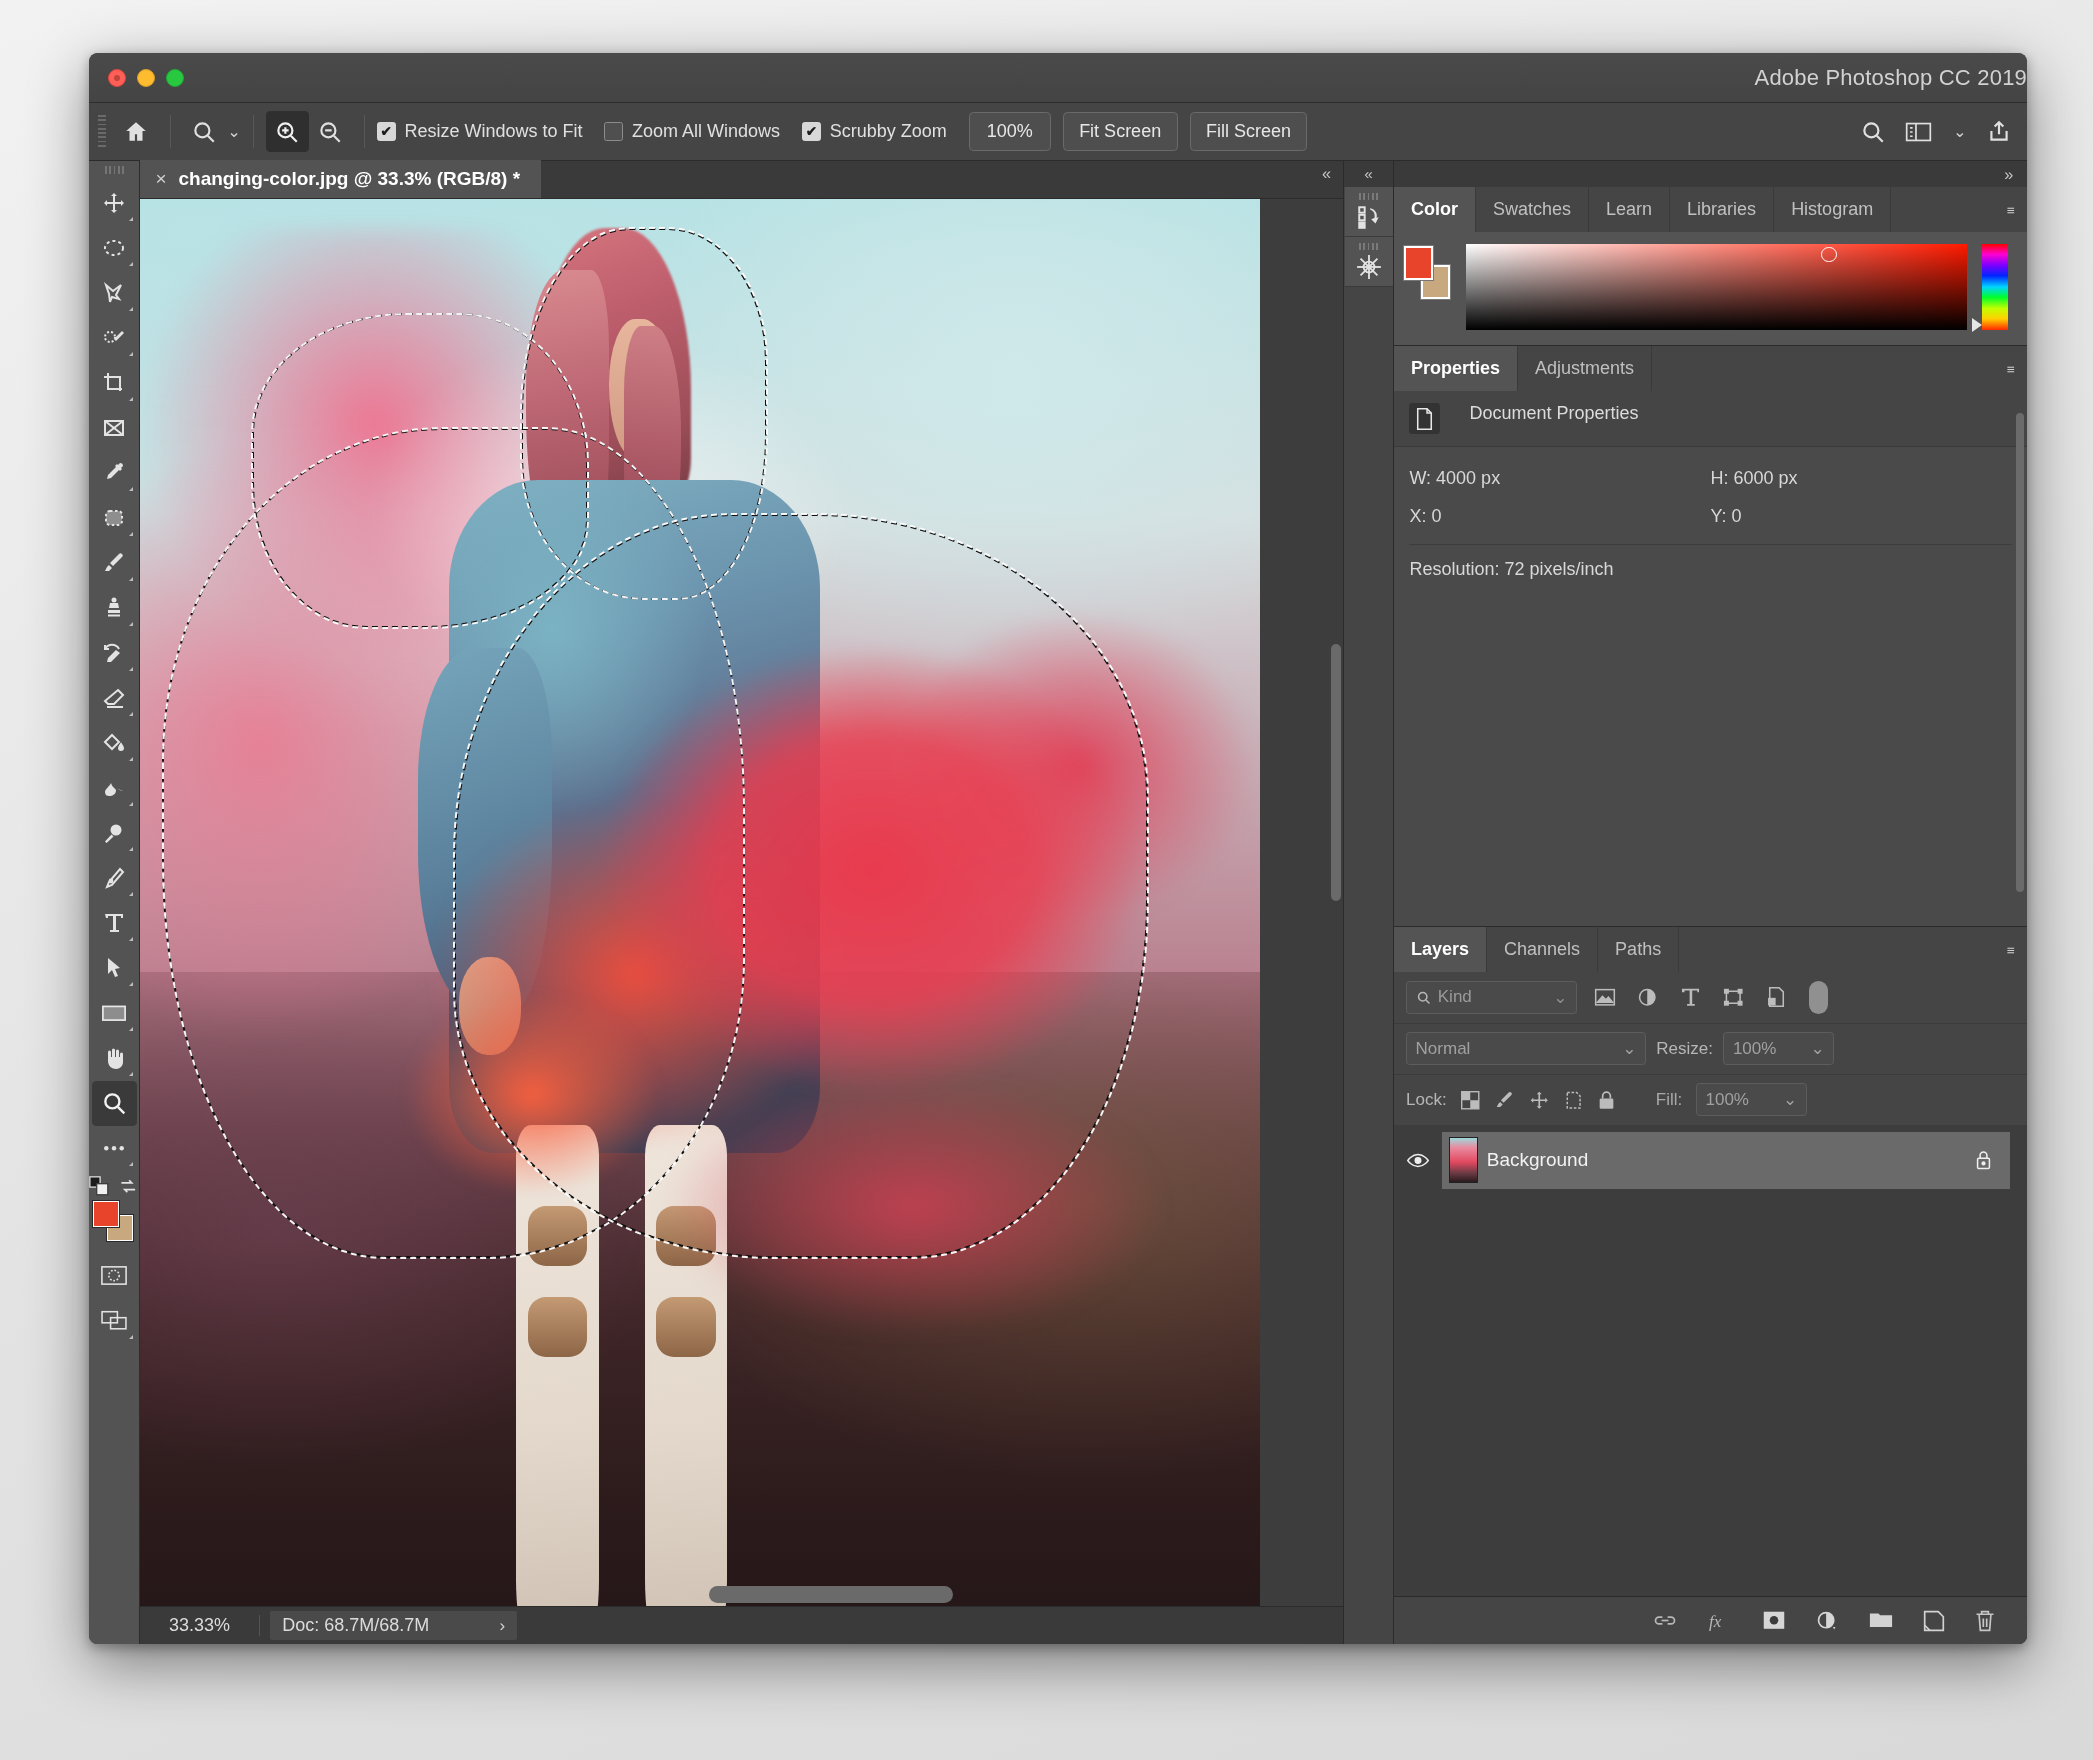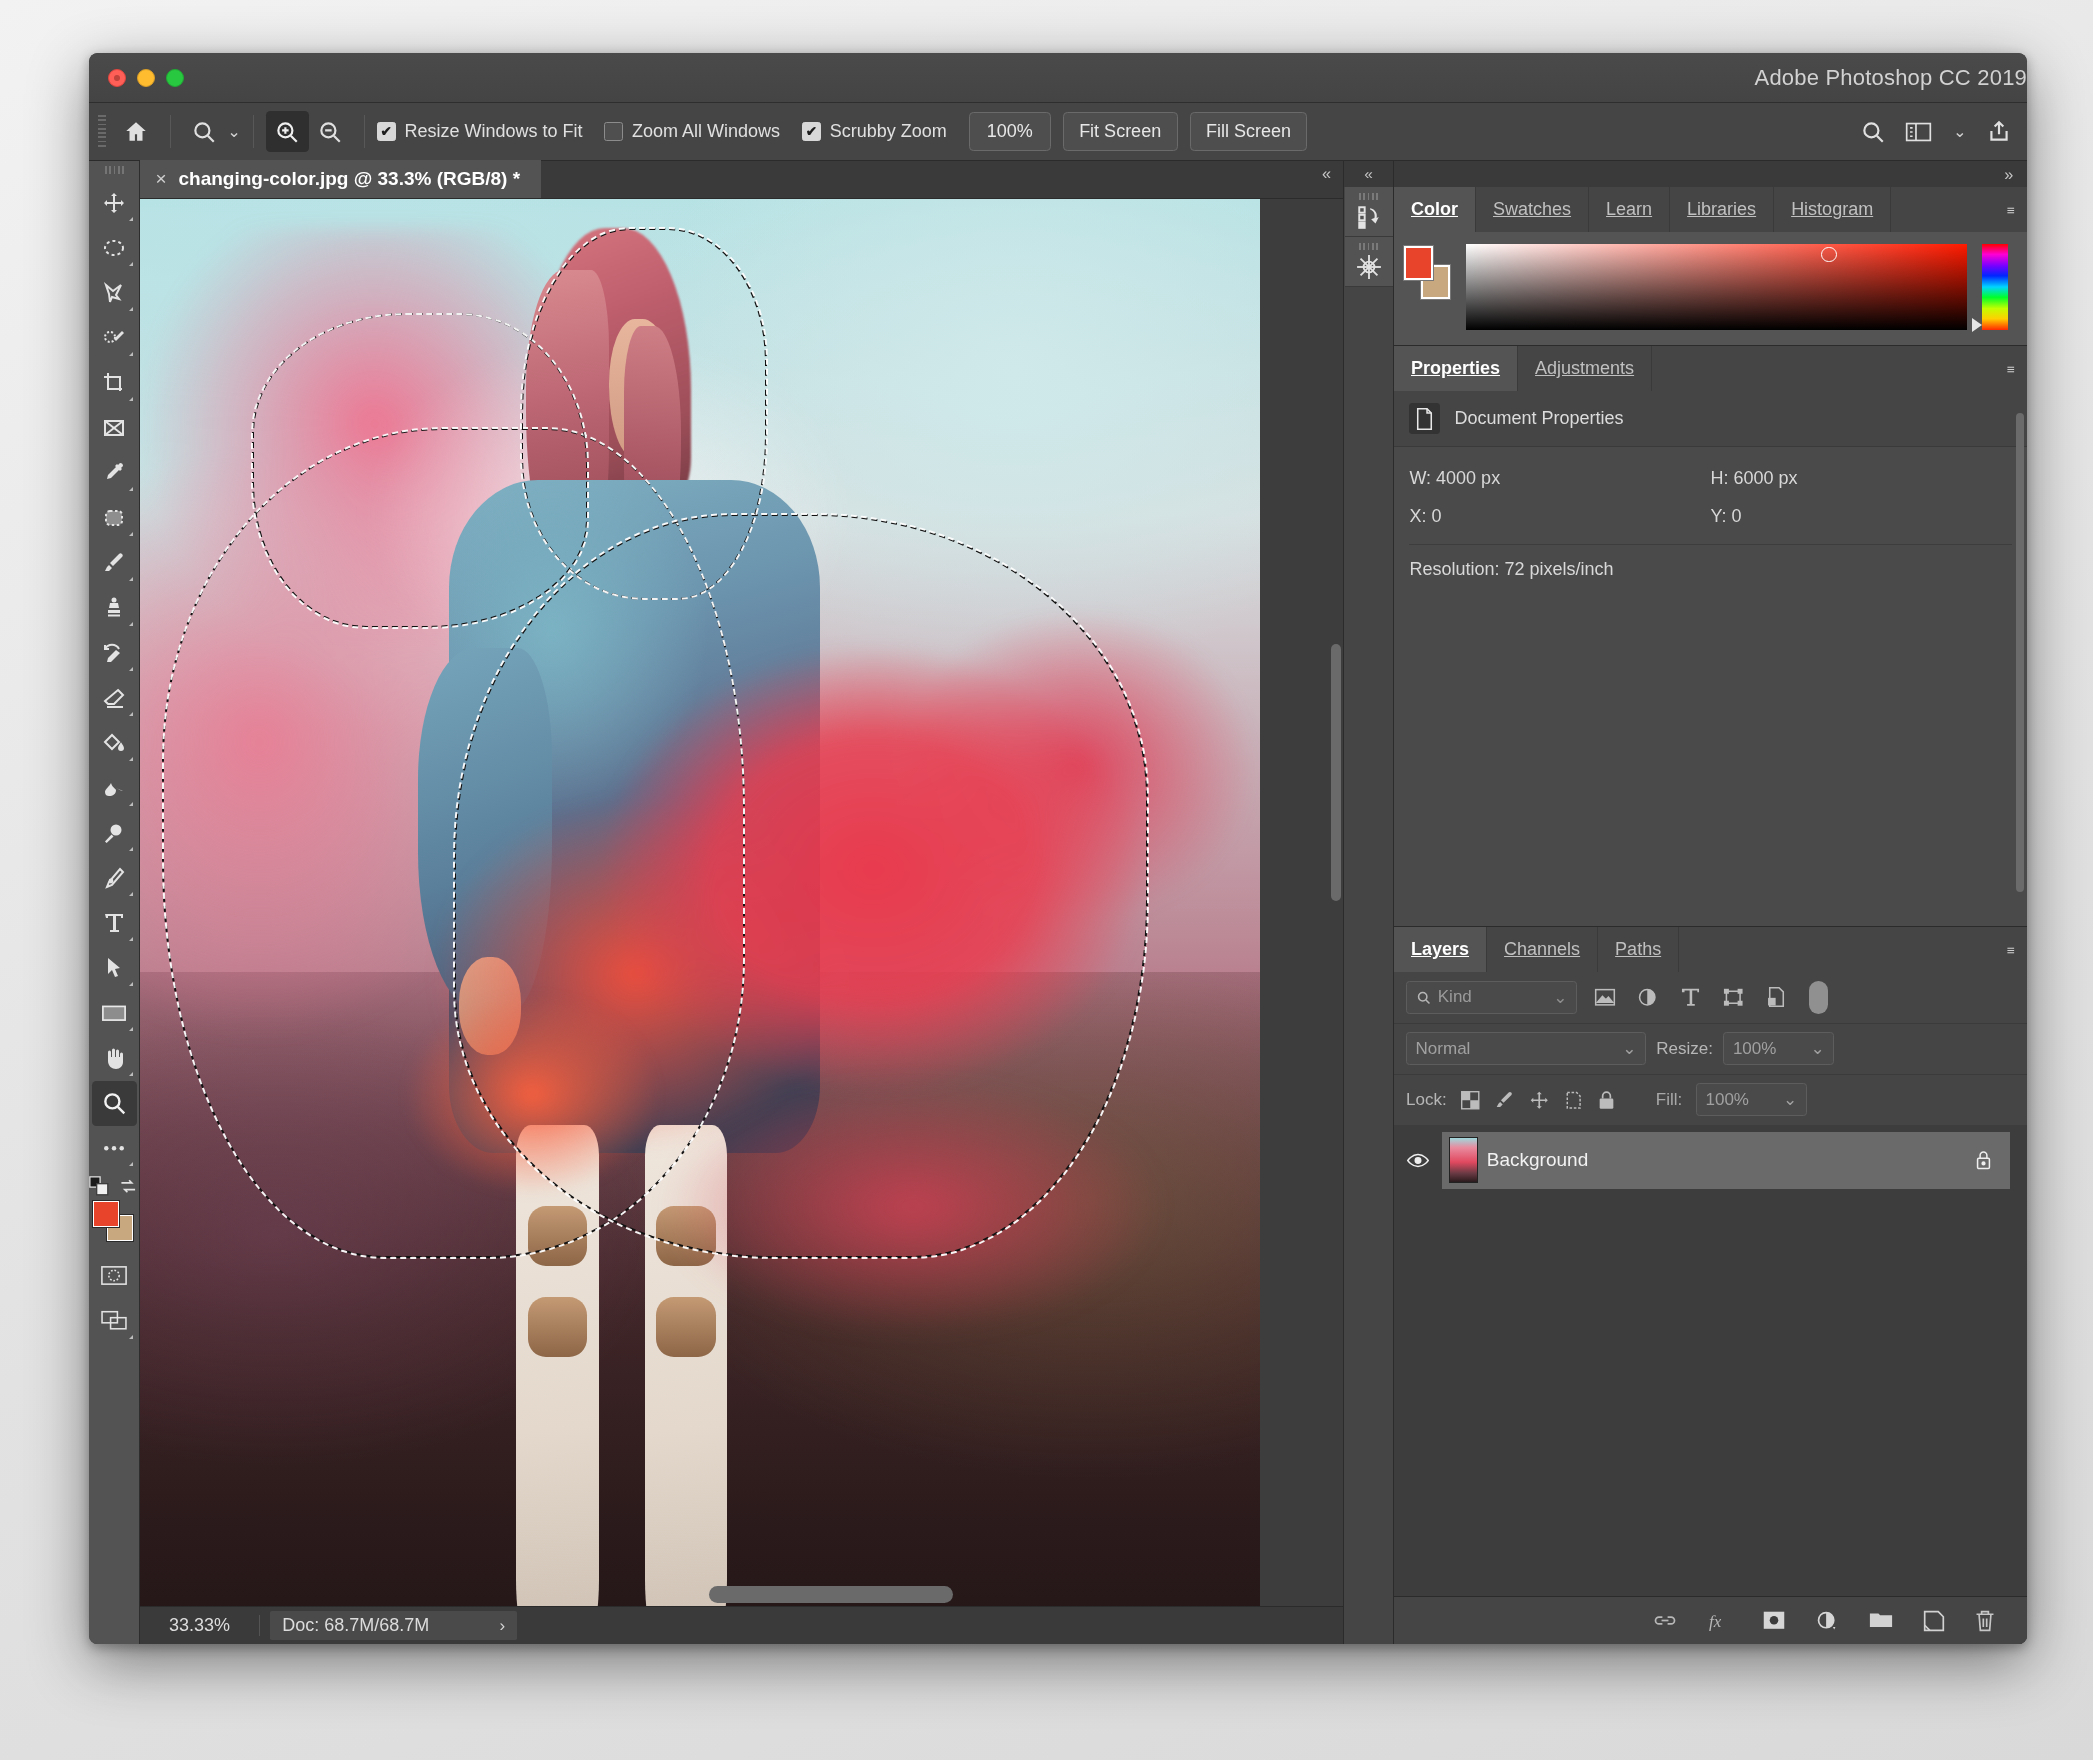--- a/index.html
+++ b/index.html
@@ -301,21 +301,21 @@
   .panels {
     width: 634px; flex:0 0 634px; background:#3a3a3a;
     border-left:0.9px solid #2b2b2b;
     display:flex; flex-direction:column;
   }
   .panels-head { height:26px; display:flex; justify-content:flex-end; align-items:center;
                  padding-right:13.7px; color:#c6c6c6; font-size:16.3px; }
   .panel { background:#454545; border-bottom:0.9px solid #2b2b2b; }
   .tabstrip { height:45px; display:flex; align-items:stretch; background:#3a3a3a; position:relative; }
   .ptab { padding:0 17px; display:flex; align-items:center; color:#c0c0c0; font-size:18px;
-          background:#454545; border-right:0.9px solid #3a3a3a;text-decoration:underline; }
+          background:#454545; border-right:0.9px solid #3a3a3a; }
   .ptab.active { background:#545454; color:#ffffff; font-weight:bold; }
   .ptab.filler { flex:1; border-right:none; }
   .pmenu { position:absolute; right:12px; top:50%; transform:translateY(-50%); color:#cfcfcf; }
 
   
   .colorbody { background:#545454; padding:12px 15.4px 15.4px 10.3px; display:flex; gap:13.7px; align-items:flex-start; }
   .cp-swatches { position:relative; width:48px; height:53px; flex:0 0 48px; margin-top:1.7px; }
   .cp-fg, .cp-bg { position:absolute; border:2.6px solid #fff; }
   .cp-fg { left:0; top:0; width:29px; height:34px; z-index:2; outline:0.9px solid #777; }
   .cp-bg { left:17px; top:19px; width:29px; height:34px; z-index:1; outline:0.9px solid #777; }
@@ -333,21 +333,21 @@
   .cp-hue {
     position:absolute; right:3.4px; top:0; width:26px; height:86px;
     background: linear-gradient(to bottom,#ff0000 0%,#ff00d4 12%,#7a00ff 25%,#0026ff 37%,#00d5ff 50%,#00ff2a 62%,#c3ff00 75%,#ffd000 87%,#ff2a00 100%);
   }
   .cp-hue-marker {
     position:absolute; right:30px; bottom:-1.7px; width:0; height:0;
     border-top:7.7px solid transparent; border-bottom:7.7px solid transparent; border-left:10.3px solid #e6e6e6;
   }
 
   
-  .prop-head { display:flex; align-items:center; gap:14px; padding:12px 15.4px; background:#454545;
+  .prop-head { display:flex; align-items:flex-start; gap:29px; padding:12px 15.4px; background:#454545;
                border-bottom:0.9px solid #3a3a3a; }
   .docicon { width:31px; height:31px; background:#333; border-radius:3.4px;
              display:flex; align-items:center; justify-content:center; }
   .prop-head-label { color:#dcdcdc; font-size:18px; }
   .prop-body { background:#4a4a4a; padding:15.4px 15.4px 0 15.4px; color:#d8d8d8; font-size:18px; }
   .prop-grid { display:flex; }
   .prop-cell { width:50%; padding:5.1px 0 12px; }
   .prop-hr { height:0.9px; background:#3d3d3d; margin:5.1px 0 13.7px; }
   .prop-res { padding-bottom:15.4px; }
   .prop-scroll { position:absolute; right:2.6px; top:67px; width:8.6px; height:479px;

